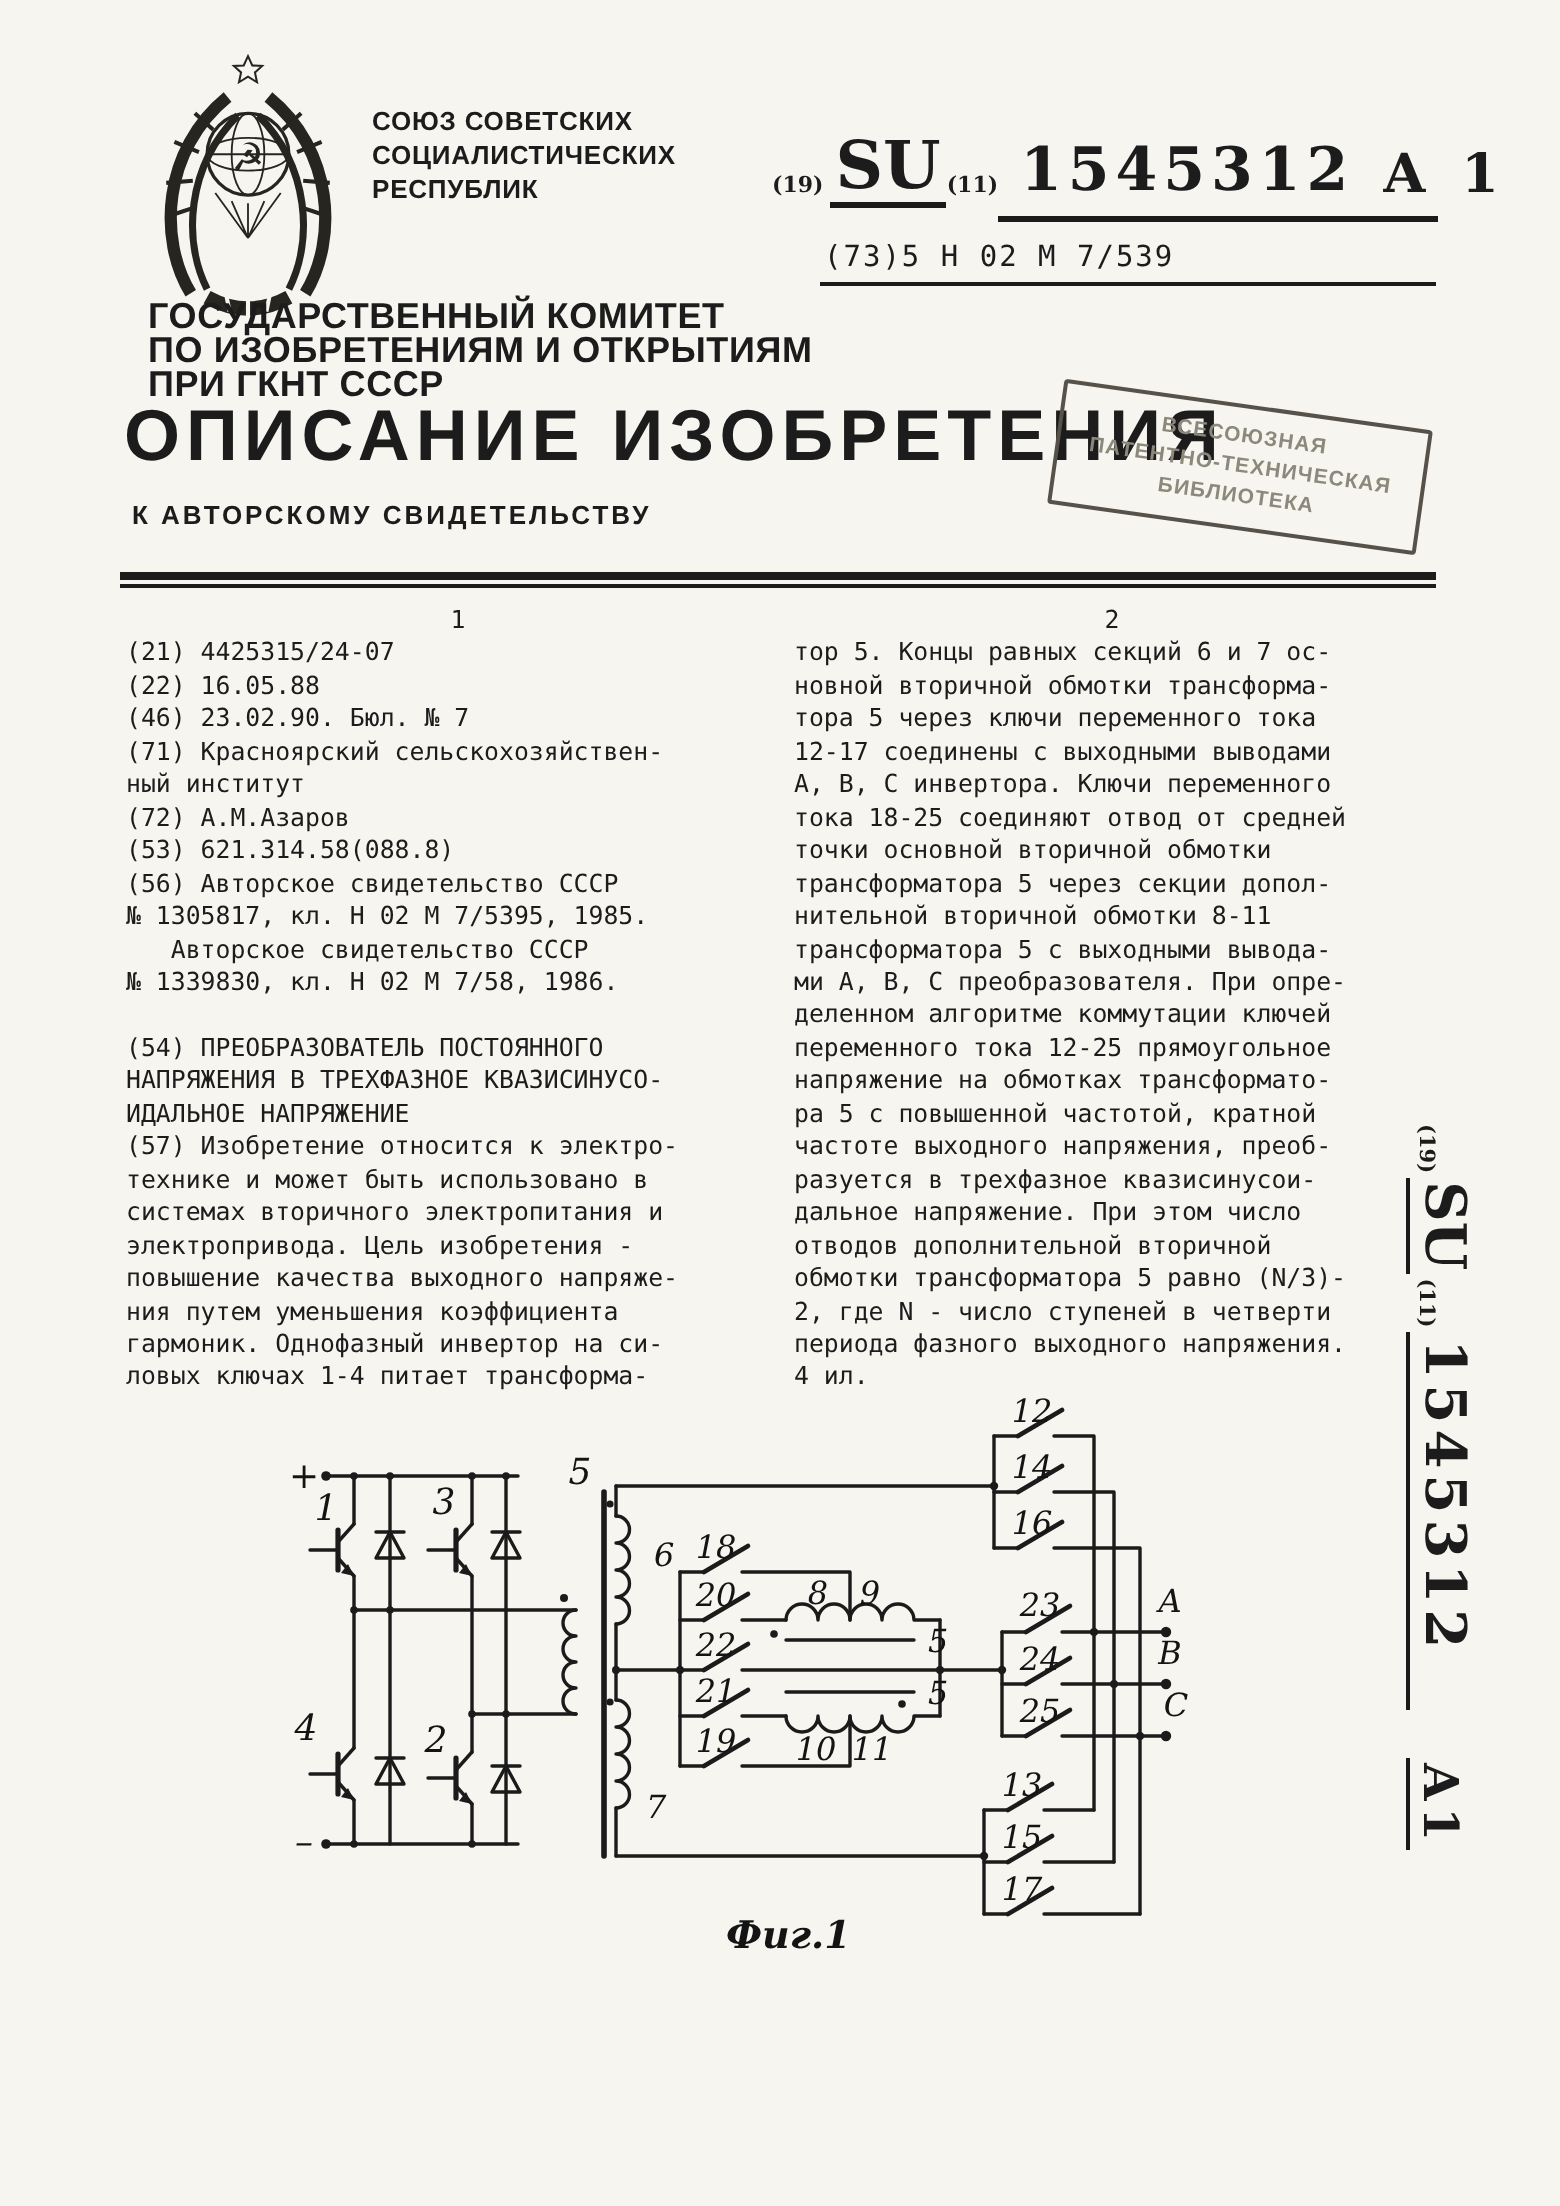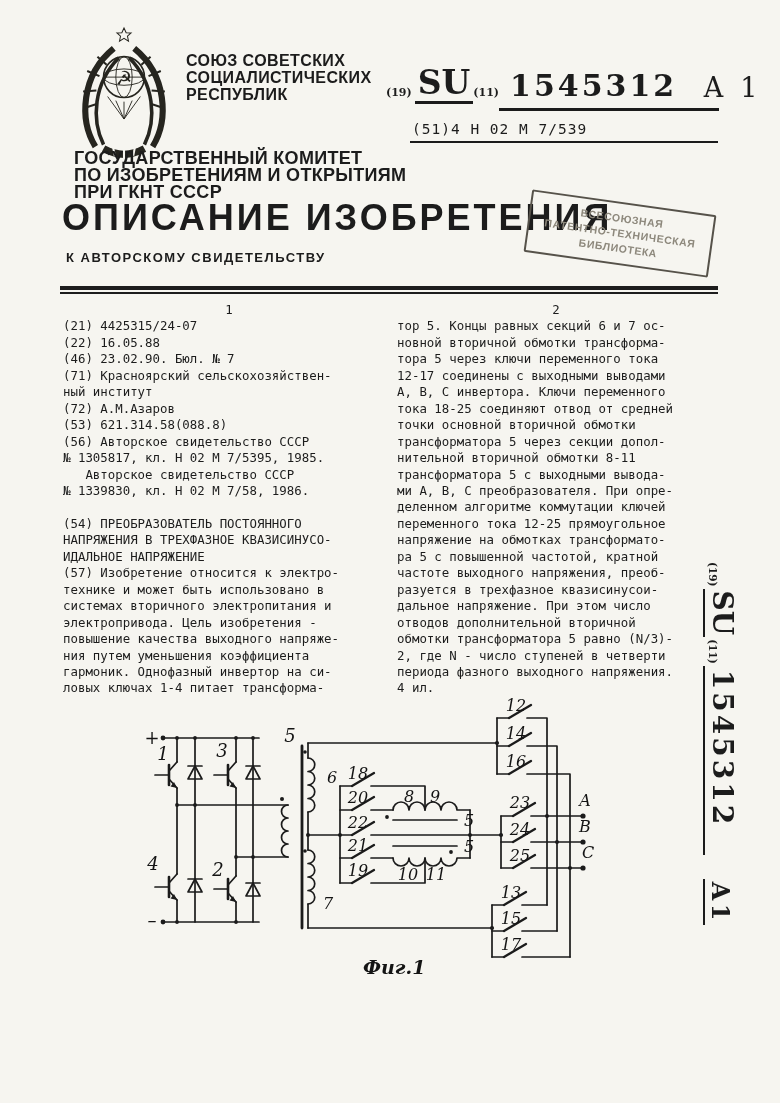--- a/index.html
+++ b/index.html
@@ -9,27 +9,27 @@
     font-family:"DejaVu Sans Mono","Liberation Mono",monospace;
   }
   .abs{position:absolute;}
   .sans{font-family:"Liberation Sans","DejaVu Sans",sans-serif;}
   .serif{font-family:"DejaVu Serif","Liberation Serif",serif;}
   .pre{white-space:pre;}
   .b{font-weight:bold;}
 
   
   .emblem{left:72px;top:26px;width:104px;height:138px;}
-  .union{left:186px;top:52px;font-size:16px;line-height:17px;letter-spacing:.4px;}
+  .union{left:186px;top:52px;font-size:13px;line-height:17px;letter-spacing:.4px;}
   .committee{left:74px;top:150px;font-size:18px;line-height:17px;letter-spacing:.3px;}
   .pubid{left:386px;top:66px;display:flex;align-items:flex-end;}
   .pubid .small{font-size:11px;font-weight:bold;margin:0 3px 5px 0;}
   .pubid .su{font-size:33px;font-weight:bold;line-height:1;border-bottom:3px solid #1b1b1b;padding:0 3px 2px 3px;}
   .pubid .num{font-size:30px;font-weight:bold;line-height:1;letter-spacing:3px;margin-left:8px;padding-bottom:3px;}
-  .pubid .kind{font-size:27px;font-weight:normal;line-height:1;margin-left:26px;padding-bottom:3px;letter-spacing:4px;}
+  .pubid .kind{font-size:27px;font-weight:bold;line-height:1;margin-left:14px;padding-bottom:3px;letter-spacing:4px;}
   .num-underline{left:499px;top:108px;width:220px;height:3px;background:#1b1b1b;}
   .ipc{left:412px;top:121px;font-size:14.5px;letter-spacing:1px;}
   .ipc-underline{left:410px;top:141px;width:308px;height:2px;background:#1b1b1b;}
   .doc-title{left:62px;top:197px;font-size:36px;font-weight:bold;letter-spacing:3px;}
   .doc-subtitle{left:66px;top:250px;font-size:13px;font-weight:bold;letter-spacing:1.5px;}
   .stamp{
     left:527px;top:202px;width:172px;padding:7px 5px;
     transform:rotate(8deg);border:2.5px solid #56524a;border-radius:2px;
     color:#8d887c;font-size:10.5px;font-weight:bold;line-height:15px;
     letter-spacing:.6px;text-align:center;
@@ -93,21 +93,21 @@
 
 <div class="abs pubid serif">
   <span class="small">(19)</span>
   <span class="su">SU</span>
   <span class="small">(11)</span>
   <span class="num">1545312</span>
   <span class="kind">А 1</span>
 </div>
 <div class="abs num-underline"></div>
 
-<div class="abs ipc">(51)4 Н 02 М 7/539</div>
+<div class="abs ipc">(73)5 Н 02 М 7/539</div>
 <div class="abs ipc-underline"></div>
 
 <div class="abs committee sans b pre">ГОСУДАРСТВЕННЫЙ КОМИТЕТ
 ПО ИЗОБРЕТЕНИЯМ И ОТКРЫТИЯМ
 ПРИ ГКНТ СССР</div>
 
 <div class="abs doc-title sans">ОПИСАНИЕ ИЗОБРЕТЕНИЯ</div>
 <div class="abs doc-subtitle sans">К АВТОРСКОМУ СВИДЕТЕЛЬСТВУ</div>
 
 <div class="abs stamp sans pre">ВСЕСОЮЗНАЯ

